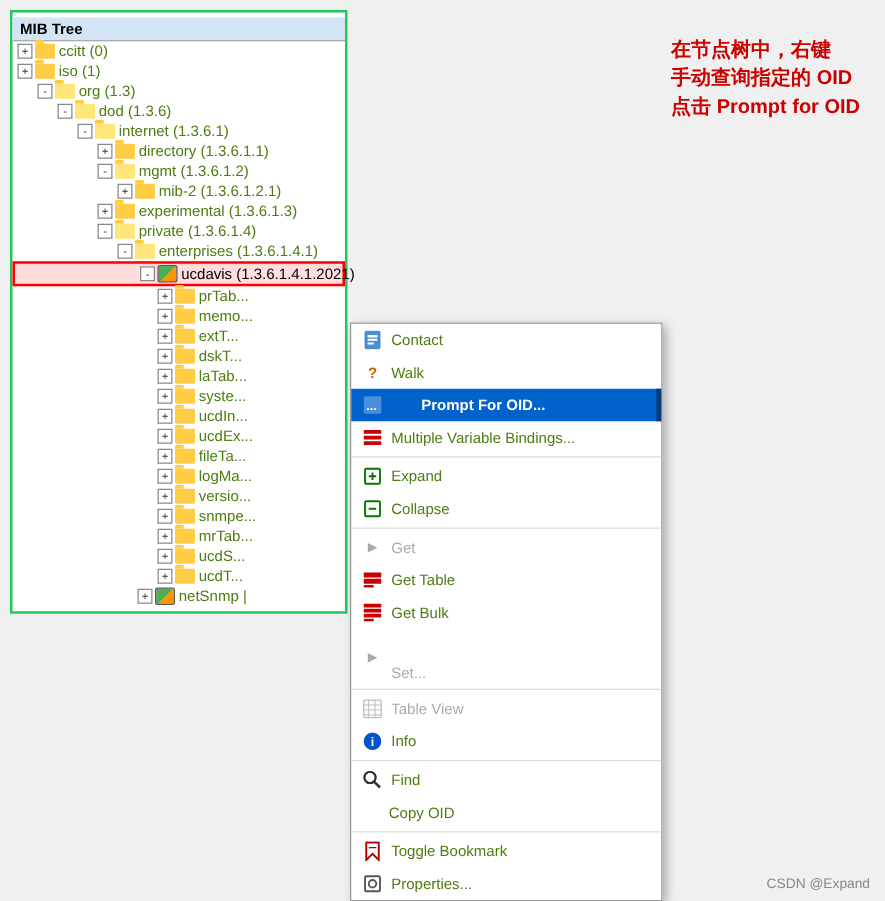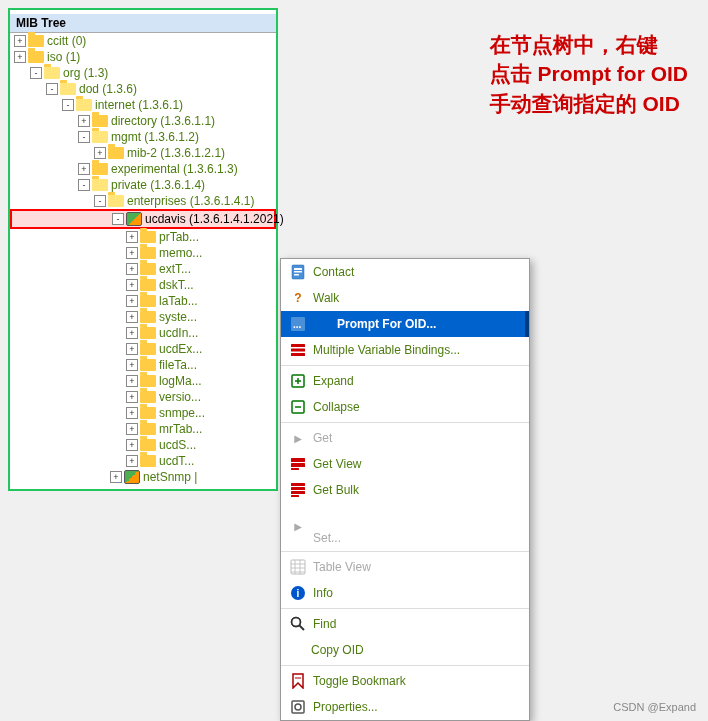--- a/index.html
+++ b/index.html
@@ -154,21 +154,21 @@
       flex-shrink: 0;
       font-size: 12px;
     }
 
     
     .annotation {
       position: absolute;
       top: 30px;
       right: 20px;
       color: #cc0000;
-      font-size: 21px;
+      font-size: 16px;
       font-weight: bold;
       line-height: 1.4;
       text-align: left;
     }
 
     
     .watermark {
       position: absolute;
       bottom: 8px;
       right: 12px;
@@ -409,21 +409,21 @@
     </div>
 
     <div class="menu-item">
       <span class="menu-icon">
         <svg width="16" height="16" viewBox="0 0 16 16">
             <rect x="1" y="2" width="14" height="4" rx="0.5" fill="#cc0000"></rect>
             <rect x="1" y="7" width="14" height="4" rx="0.5" fill="#cc0000"></rect>
             <rect x="1" y="12" width="8" height="2" rx="0.5" fill="#cc0000"></rect>
           </svg>
       </span>
-      <span class="item-text">Get View</span>
+      <span class="item-text">Get Table</span>
     </div>
 
     <div class="menu-item">
       <span class="menu-icon">
         <svg width="16" height="16" viewBox="0 0 16 16">
             <rect x="1" y="1" width="14" height="3" rx="0.5" fill="#cc0000"></rect>
             <rect x="1" y="5" width="14" height="3" rx="0.5" fill="#cc0000"></rect>
             <rect x="1" y="9" width="14" height="3" rx="0.5" fill="#cc0000"></rect>
             <rect x="1" y="13" width="8" height="2" rx="0.5" fill="#cc0000"></rect>
           </svg>
@@ -495,19 +495,19 @@
             <rect x="2" y="2" width="12" height="12" rx="1" fill="none" stroke="#555" stroke-width="1.5"></rect>
             <circle cx="8" cy="8" r="3" fill="none" stroke="#555" stroke-width="1.5"></circle>
           </svg>
       </span>
       <span class="item-text">Properties...</span>
     </div>
   </div>
 
   <div class="annotation">
     <div>在节点树中，右键</div>
+    <div>手动查询指定的 OID</div>
     <div>点击 Prompt for OID</div>
-    <div>手动查询指定的 OID</div>
   </div>
 
   <div class="watermark">CSDN @Expand</div>
 
 </div>
 
 </body></html>

